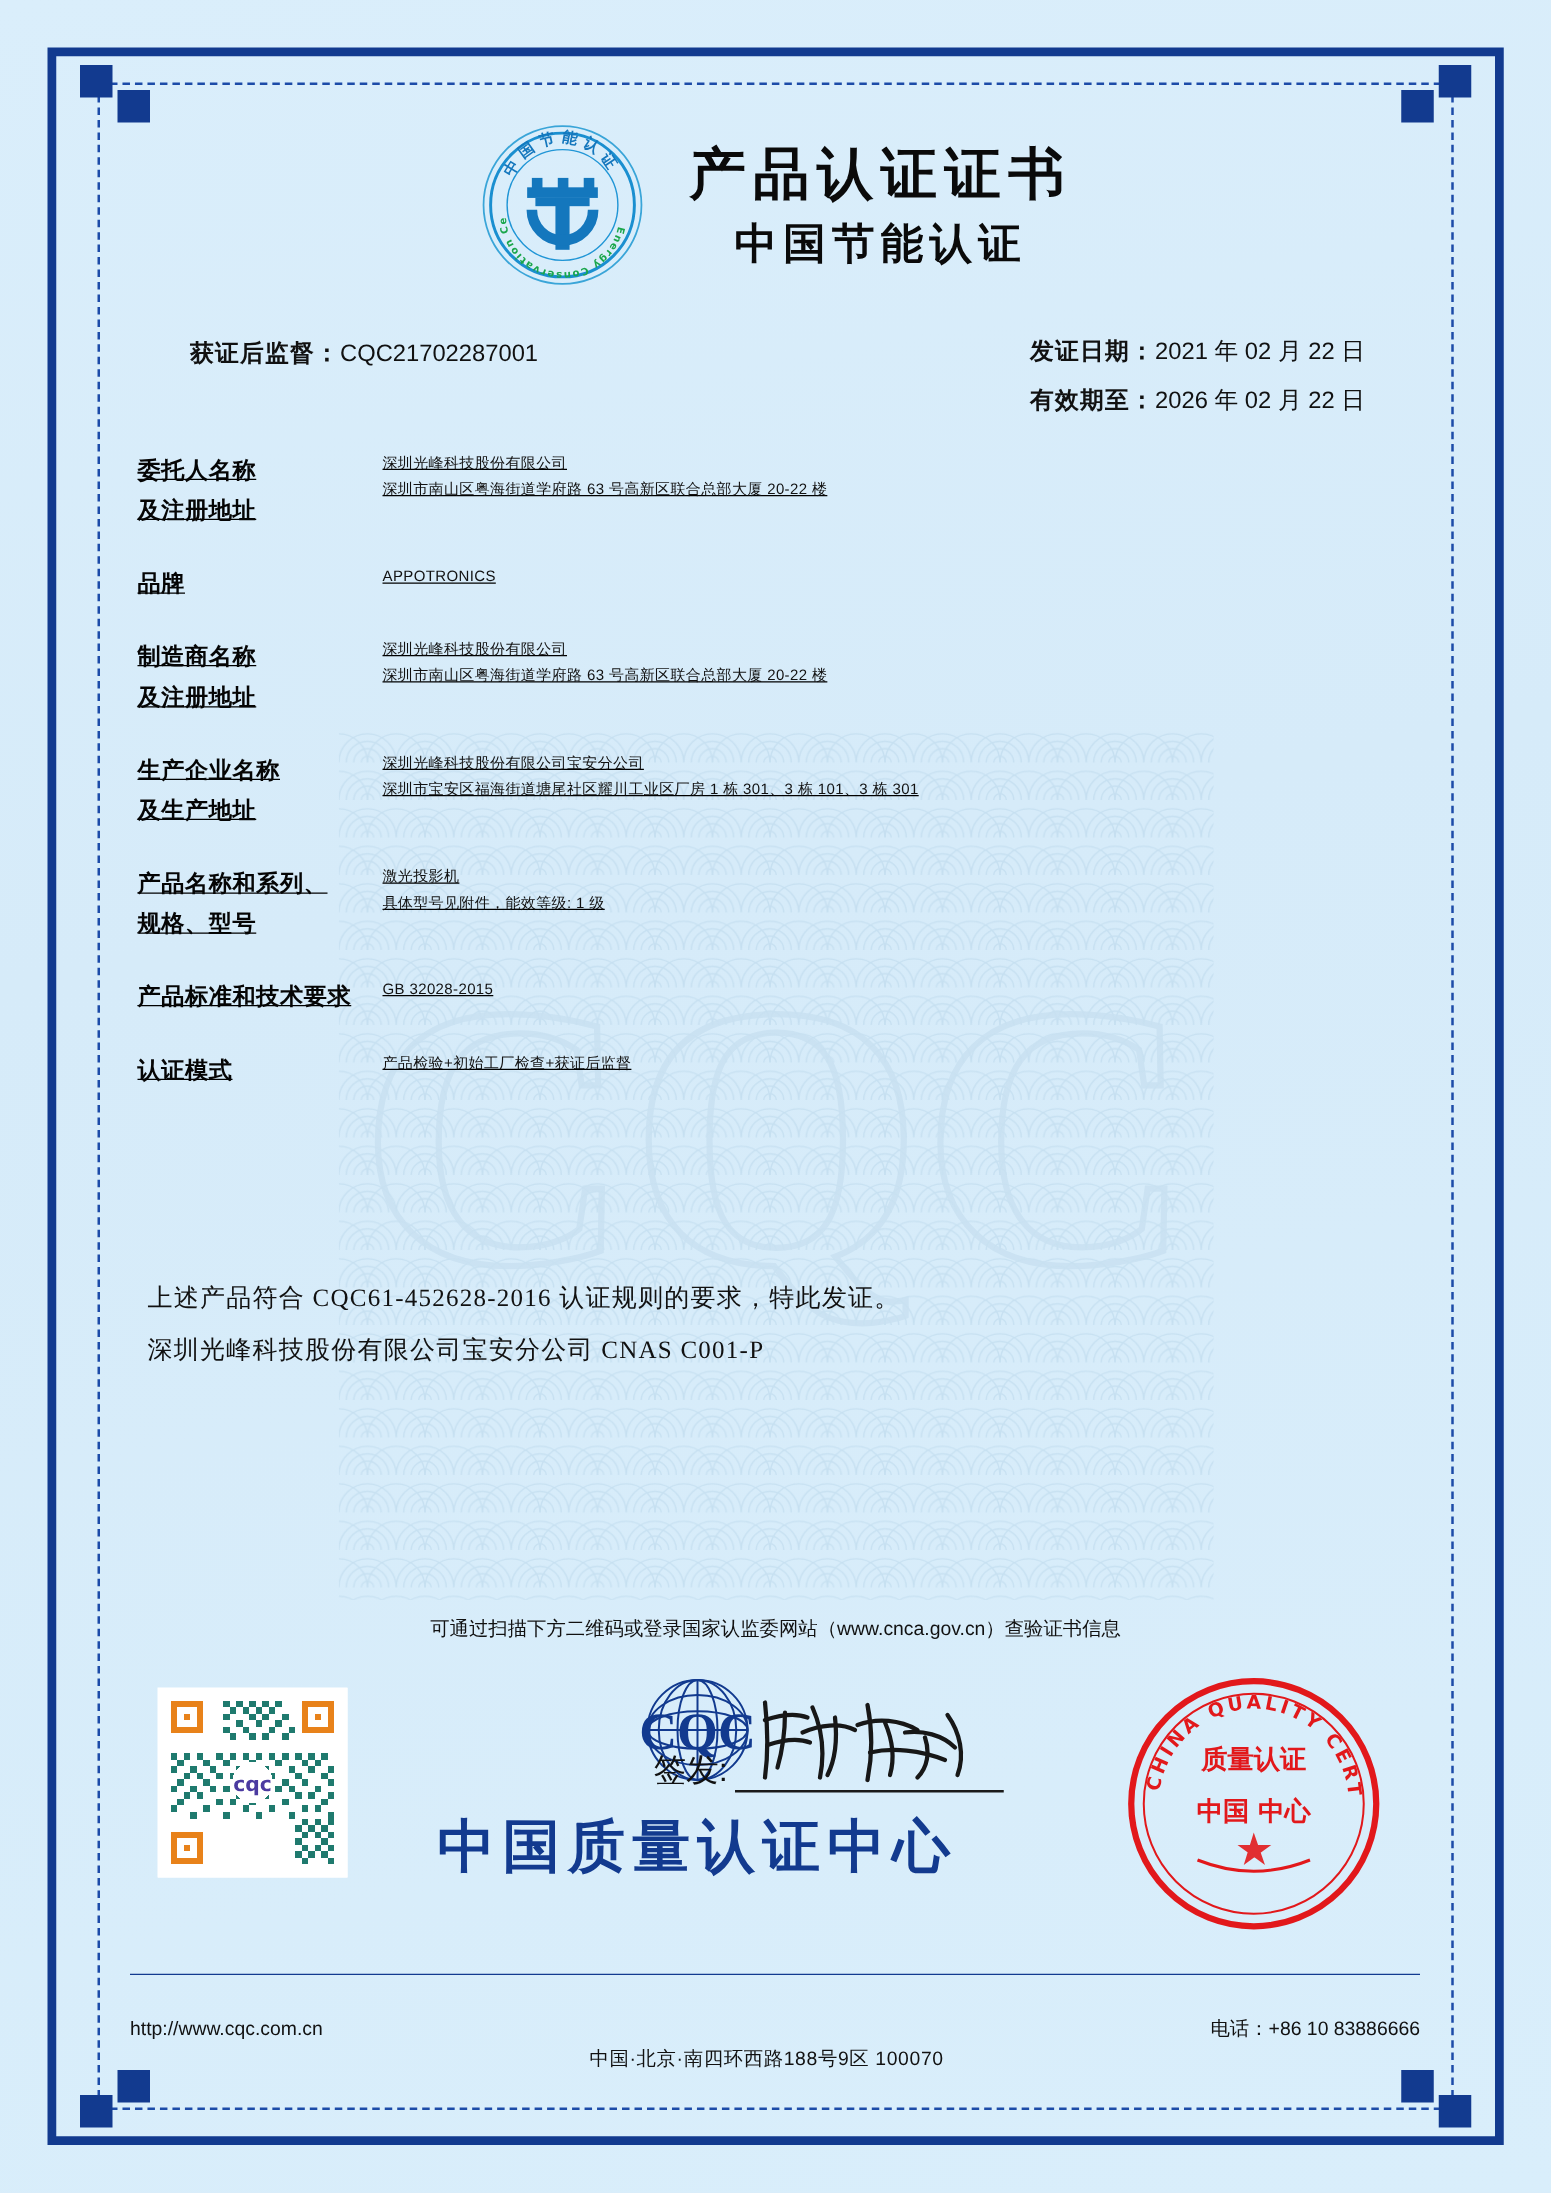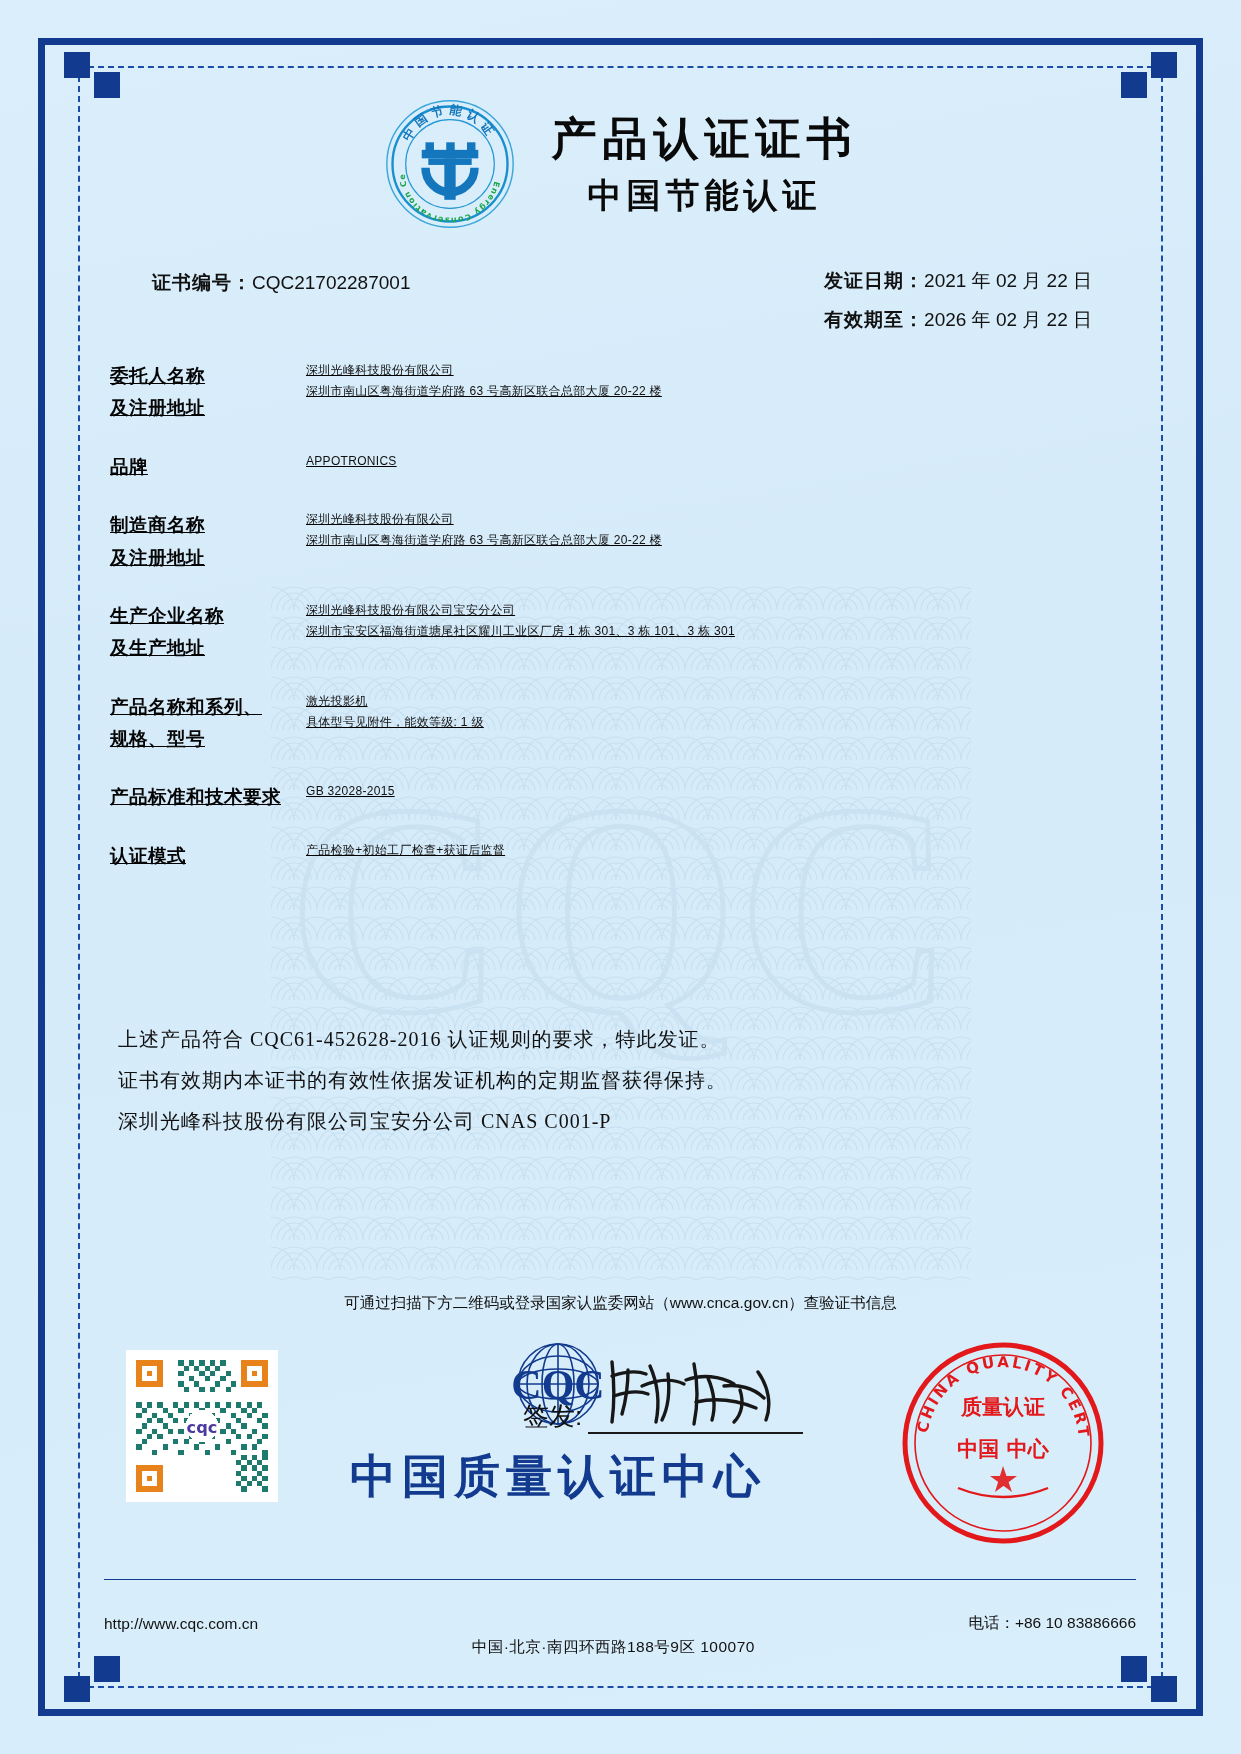--- a/index.html
+++ b/index.html
@@ -220,21 +220,21 @@
       </svg>
     </div>
     <div class="titles">
       <div class="title-main">产品认证证书</div>
       <div class="title-sub">中国节能认证</div>
     </div>
   </div>
 
   <div class="meta">
     <div class="meta-left">
-      <span class="lbl">证书编号：</span><span>CQC21702287001</span>
+      <span class="lbl">获证后监督：</span><span>CQC21702287001</span>
     </div>
     <div class="meta-right">
       <div>
         <span class="lbl">发证日期：</span><span>2021 年 02 月 22 日</span>
       </div>
       <div>
         <span class="lbl">有效期至：</span><span>2026 年 02 月 22 日</span>
       </div>
     </div>
   </div>
@@ -309,21 +309,20 @@
       </div>
       <div class="field-value">
         <div>产品检验+初始工厂检查+获证后监督</div>
       </div>
     </div>
 
   </div>
 
   <div class="declaration">
     <div>上述产品符合 CQC61-452628-2016 认证规则的要求，特此发证。</div>
-    <div>证书有效期内本证书的有效性依据发证机构的定期监督获得保持。</div>
     <div>深圳光峰科技股份有限公司宝安分公司 CNAS C001-P</div>
   </div>
 
   <div class="verify-note">可通过扫描下方二维码或登录国家认监委网站（www.cnca.gov.cn）查验证书信息</div>
 
   <div class="bottom">
 
     <div class="qr">
       <svg width="152" height="152" viewBox="0 0 29 29" xmlns="http://www.w3.org/2000/svg" shape-rendering="crispEdges">
         <rect width="29" height="29" fill="#ffffff"></rect>

